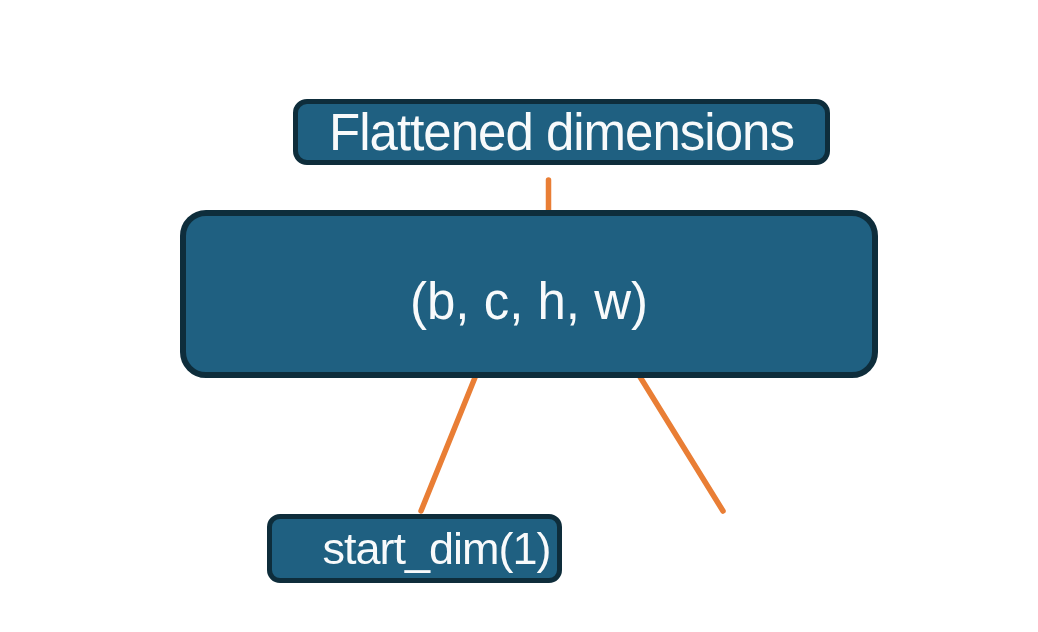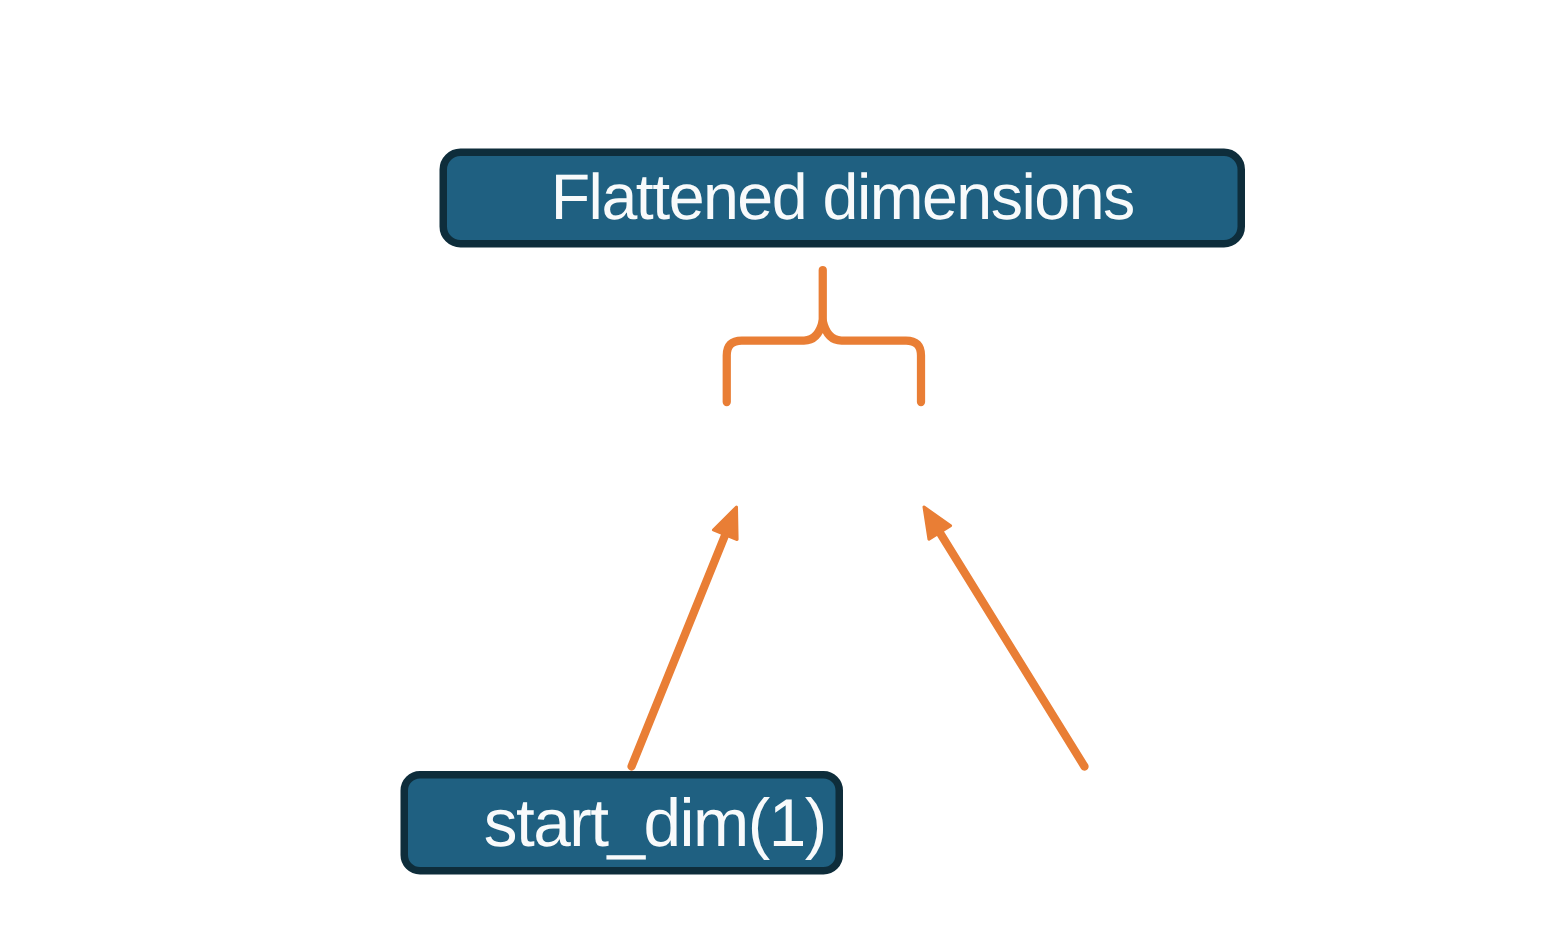--- a/index.html
+++ b/index.html
@@ -48,21 +48,21 @@
     color: var(--text, #f8fafb);
   }
   .node span {
     white-space: nowrap;
   }
   .top-box {
     left: 293px;
     top: 99px;
     width: 537px;
     height: 66px;
-    font-size: 43px;
+    font-size: 51px;
     letter-spacing: -1px;
   }
   .big-box {
     left: 180px;
     top: 210px;
     width: 698px;
     height: 168px;
     border-width: 6px;
     border-radius: 26px;
     font-size: 51px;
@@ -108,19 +108,22 @@
     <g>
       <line class="stroke" x1="723" y1="511" x2="626.5" y2="355"></line>
       <polygon class="head" points="616,338 633.7,350.5 619.3,359.5"></polygon>
     </g>
   </svg>
 
   <div class="node top-box">
     <span>Flattened dimensions</span>
   </div>
 
+  <div class="node big-box">
+    <span>(b, c, h, w)</span>
+  </div>
 
   <div class="node bottom-left-box">
     <span>start_dim(1)</span>
   </div>
 
 
 </div>
 
 </body></html>

